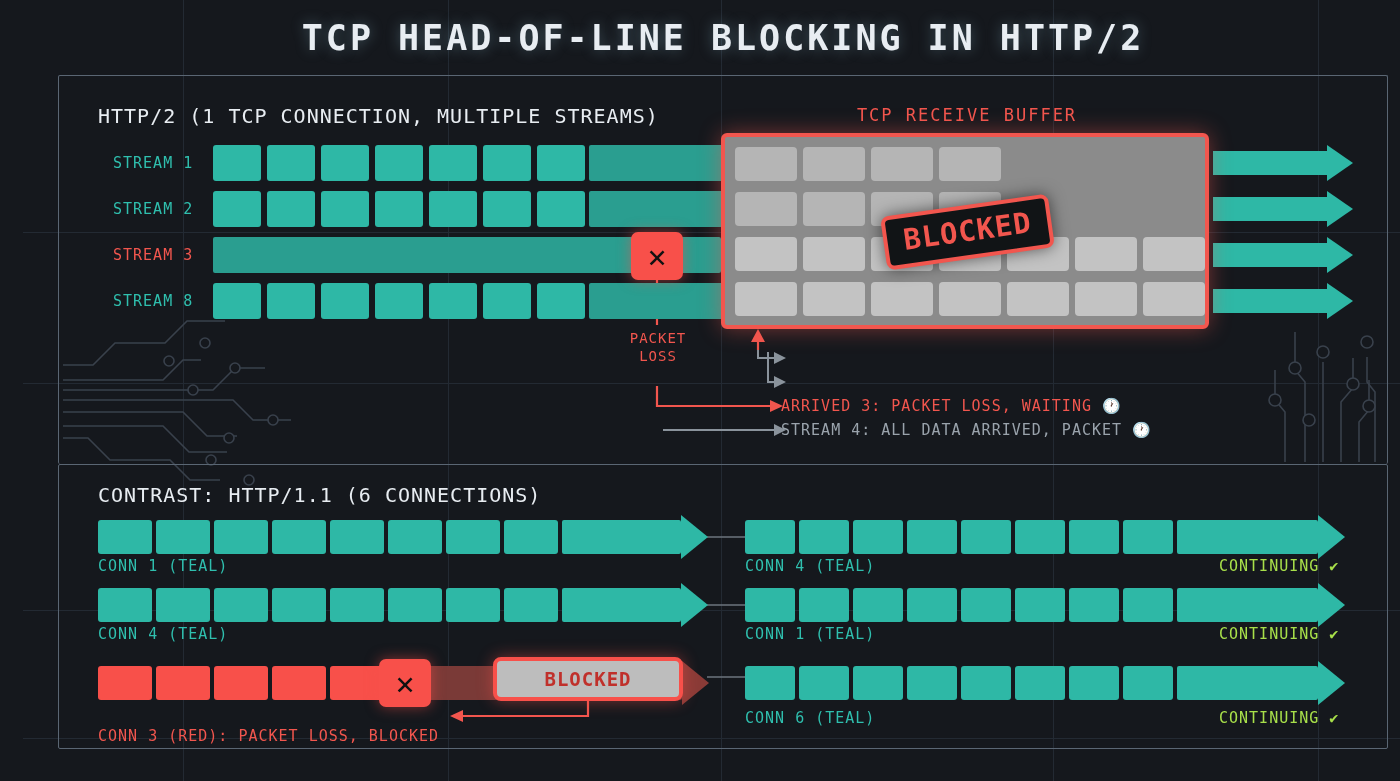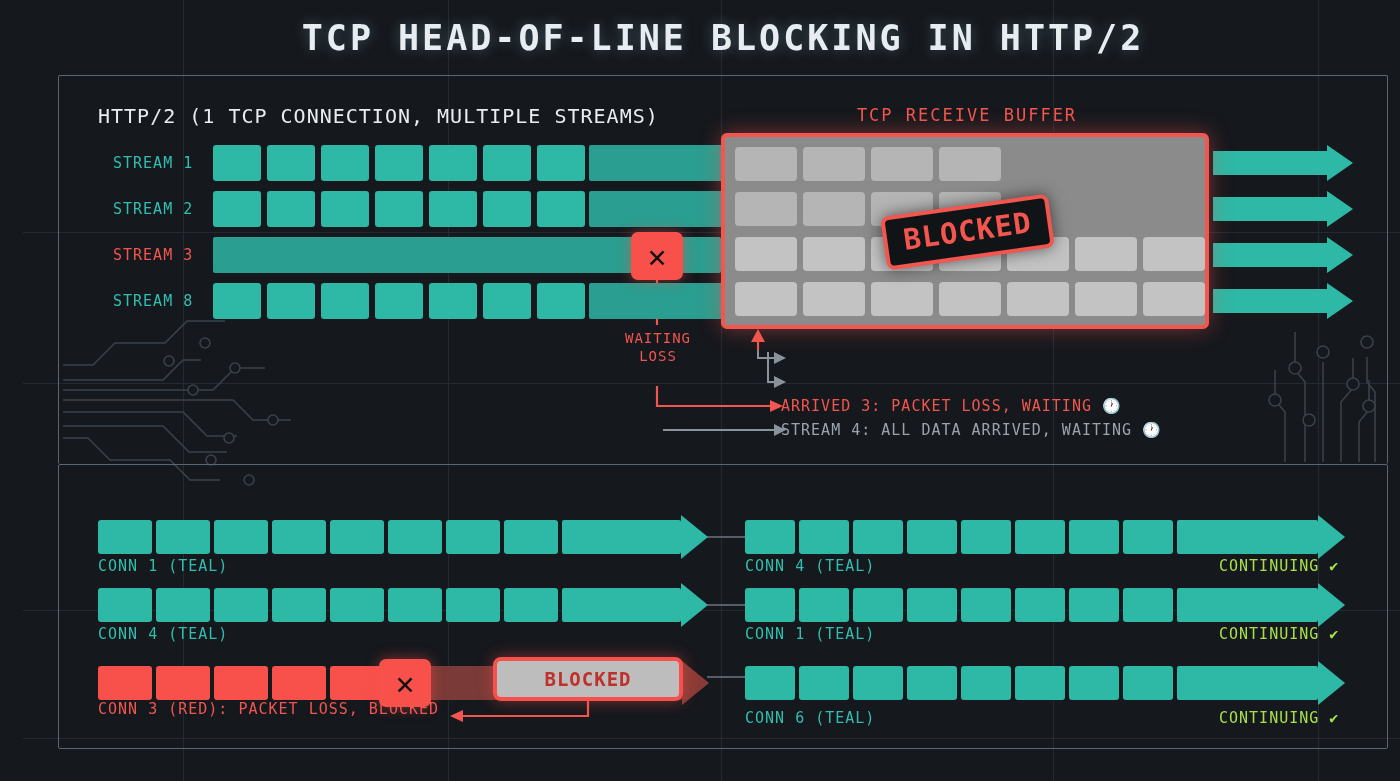--- a/index.html
+++ b/index.html
@@ -306,21 +306,21 @@
       <div class="seg-tail" style="left:376px;width:222px"></div>
     </div>
   </div>
   <div class="exit-arrow" style="left:1190px;top:283px;width:140px">
     <div class="shaft" style="width:114px"></div>
       <div class="head" style="left:114px"></div>
   </div>
 
   <div class="x-marker" id="x-stream3">✕</div>
   <div id="packet-loss-label">
-    <div>WAITING</div>
+    <div>PACKET</div>
     <div>LOSS</div>
   </div>
 
   <div id="tcp-buffer">
     <div class="buf-row" style="top:10px">
       <div class="buf-cell dim" style="left:0px"></div>
       <div class="buf-cell dim" style="left:68px"></div>
       <div class="buf-cell dim" style="left:136px"></div>
       <div class="buf-cell dim" style="left:204px"></div>
     </div>
@@ -350,25 +350,26 @@
     </div>
   </div>
 
   <div id="blocked-stamp">BLOCKED</div>
 
   <div class="legend-row loss" style="top:397px">
     <span>ARRIVED 3: PACKET LOSS, WAITING</span>
     <span class="clock">🕐</span>
   </div>
   <div class="legend-row" style="top:421px">
-    <span>STREAM 4: ALL DATA ARRIVED, WAITING</span>
+    <span>STREAM 4: ALL DATA ARRIVED, PACKET</span>
     <span class="clock">🕐</span>
   </div>
 
   <div class="panel" id="panel-bottom"></div>
+  <div class="panel-heading" id="heading-contrast">CONTRAST: HTTP/1.1 (6 CONNECTIONS)</div>
 
   <div class="conn-row" style="left:75px;top:520px;width:610px">
     <div class="conn-seg" style="left:0px;width:54px"></div>
     <div class="conn-seg" style="left:58px;width:54px"></div>
     <div class="conn-seg" style="left:116px;width:54px"></div>
     <div class="conn-seg" style="left:174px;width:54px"></div>
     <div class="conn-seg" style="left:232px;width:54px"></div>
     <div class="conn-seg" style="left:290px;width:54px"></div>
     <div class="conn-seg" style="left:348px;width:54px"></div>
     <div class="conn-seg" style="left:406px;width:54px"></div>
@@ -401,21 +402,21 @@
     <div class="conn-seg red" style="left:116px;width:54px"></div>
     <div class="conn-seg red" style="left:174px;width:54px"></div>
     <div class="conn-seg red" style="left:232px;width:54px"></div>
     <div class="conn-arrow dark" style="left:292px;width:318px">
       <div class="shaft" style="width:292px"></div>
         <div class="head" style="left:292px"></div>
     </div>
   </div>
   <div class="x-marker" id="x-conn3">✕</div>
   <div id="blocked-pill">BLOCKED</div>
-  <div class="conn-label red" style="left:75px;top:700px">CONN 3 (RED): PACKET LOSS, BLOCKED</div>
+  <div class="conn-label red" style="left:75px;top:727px">CONN 3 (RED): PACKET LOSS, BLOCKED</div>
 
   <div class="conn-row" style="left:722px;top:520px;width:600px">
     <div class="conn-seg" style="left:0px;width:50px"></div>
     <div class="conn-seg" style="left:54px;width:50px"></div>
     <div class="conn-seg" style="left:108px;width:50px"></div>
     <div class="conn-seg" style="left:162px;width:50px"></div>
     <div class="conn-seg" style="left:216px;width:50px"></div>
     <div class="conn-seg" style="left:270px;width:50px"></div>
     <div class="conn-seg" style="left:324px;width:50px"></div>
     <div class="conn-seg" style="left:378px;width:50px"></div>

